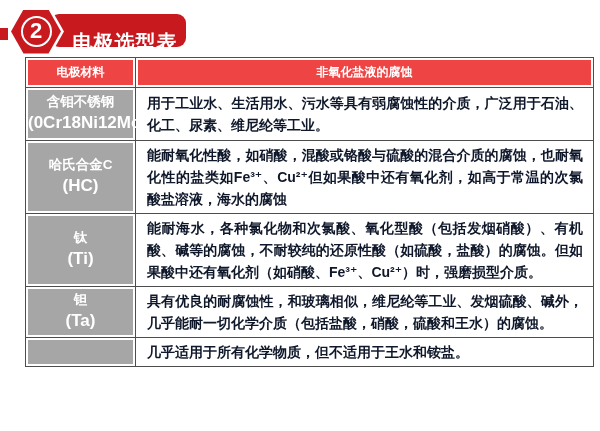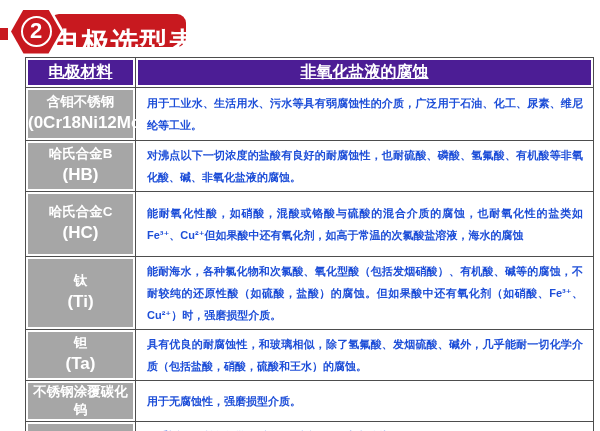--- a/index.html
+++ b/index.html
@@ -15,21 +15,21 @@
   }
 
   .title-banner {
     position: absolute; left: 50px; top: 14px;
     width: 136px; height: 33px;
     background: #c8191f; border-radius: 9px;
     display: flex; align-items: center; justify-content: center;
     padding-left: 14px;
   }
   .title-banner span {
-    color: #ffffff; font-size: 28px; font-weight: bold; letter-spacing: 1px;
+    color: #ffffff; font-size: 20px; font-weight: bold; letter-spacing: 1px;
     white-space: nowrap;
     margin-top: 24px;
   }
 
   .hex-outer {
     position: absolute; left: 8px; top: 7px;
     width: 56px; height: 49px;
     background: #ffffff;
     clip-path: polygon(25% 0, 75% 0, 100% 50%, 75% 100%, 25% 100%, 0 50%);
     display: flex; align-items: center; justify-content: center;
@@ -57,38 +57,38 @@
     table-layout: fixed;
   }
   .sel-table td, .sel-table th {
     border: 1px solid #4d4d4d;
     vertical-align: middle;
   }
   .col-material { width: 110px; }
   .col-desc     { width: 458px; }
 
   .sel-table th {
-    background: #4c1d95;
+    background: #ef4444;
     box-shadow: inset 0 0 0 2px #ffffff;
-    color: #ffffff; font-size: 16px; font-weight: bold;
-    height: 30px; text-align: center; text-decoration: underline;
+    color: #ffffff; font-size: 12px; font-weight: bold;
+    height: 30px; text-align: center;
   }
   td.material {
     background: #a6a6a6;
     box-shadow: inset 0 0 0 2px #ffffff;
     color: #ffffff; font-size: 13.5px; font-weight: bold;
     text-align: center; line-height: 1.35;
     padding: 2px 2px;
   }
   td.material .sub { font-size: 17px; display: block; }
   td.material .sub:empty { display: none; }
 
   td.desc {
     background: #ffffff;
-    color: #1d4ed8; font-size: 11px; font-weight: bold;
+    color: #0f172a; font-size: 14px; font-weight: bold;
     line-height: 22px; text-align: justify;
     padding: 3px 10px 3px 11px;
   }
 
   tr.row-1 td { height: 53px; margin-left: 44px; }
   tr.row-2 td { height: 47px; }
   tr.row-3 td { height: 65px; }
   tr.row-4 td { height: 73px; }
   tr.row-5 td { height: 47px; }
   tr.row-6 td { height: 26px; }
@@ -123,54 +123,40 @@
     </tr>
   </thead>
   <tbody>
     <tr class="row-1">
       <td class="material">
         <span>含钼不锈钢</span>
         <span class="sub">(0Cr18Ni12Mo2Ti)</span>
       </td>
       <td class="desc">用于工业水、生活用水、污水等具有弱腐蚀性的介质，广泛用于石油、化工、尿素、维尼纶等工业。</td>
     </tr>
-    <tr class="row-2">
-      <td class="material">
-        <span>哈氏合金B</span>
-        <span class="sub">(HB)</span>
-      </td>
-      <td class="desc">对沸点以下一切浓度的盐酸有良好的耐腐蚀性，也耐硫酸、磷酸、氢氟酸、有机酸等非氧化酸、碱、非氧化盐液的腐蚀。</td>
-    </tr>
     <tr class="row-3">
       <td class="material">
         <span>哈氏合金C</span>
         <span class="sub">(HC)</span>
       </td>
       <td class="desc">能耐氧化性酸，如硝酸，混酸或铬酸与硫酸的混合介质的腐蚀，也耐氧化性的盐类如Fe³⁺、Cu²⁺但如果酸中还有氧化剂，如高于常温的次氯酸盐溶液，海水的腐蚀</td>
     </tr>
     <tr class="row-4">
       <td class="material">
         <span>钛</span>
         <span class="sub">(Ti)</span>
       </td>
       <td class="desc">能耐海水，各种氯化物和次氯酸、氧化型酸（包括发烟硝酸）、有机酸、碱等的腐蚀，不耐较纯的还原性酸（如硫酸，盐酸）的腐蚀。但如果酸中还有氧化剂（如硝酸、Fe³⁺、Cu²⁺）时，强磨损型介质。</td>
     </tr>
     <tr class="row-5">
       <td class="material">
         <span>钽</span>
         <span class="sub">(Ta)</span>
       </td>
-      <td class="desc">具有优良的耐腐蚀性，和玻璃相似，除了氢氟酸、发烟硫酸、碱外，几乎能耐一切化学介质（包括盐酸，硝酸，硫酸和王水）的腐蚀。</td>
-    </tr>
-    <tr class="row-6">
-      <td class="material">
-        <span>不锈钢涂覆碳化钨</span>
-        
-      </td>
-      <td class="desc">用于无腐蚀性，强磨损型介质。</td>
+      <td class="desc">具有优良的耐腐蚀性，和玻璃相似，维尼纶等工业、发烟硫酸、碱外，几乎能耐一切化学介质（包括盐酸，硝酸，硫酸和王水）的腐蚀。</td>
     </tr>
     <tr class="row-7">
       <td class="material">
         
         
       </td>
       <td class="desc">几乎适用于所有化学物质，但不适用于王水和铵盐。</td>
     </tr>
   </tbody>
 </table>

